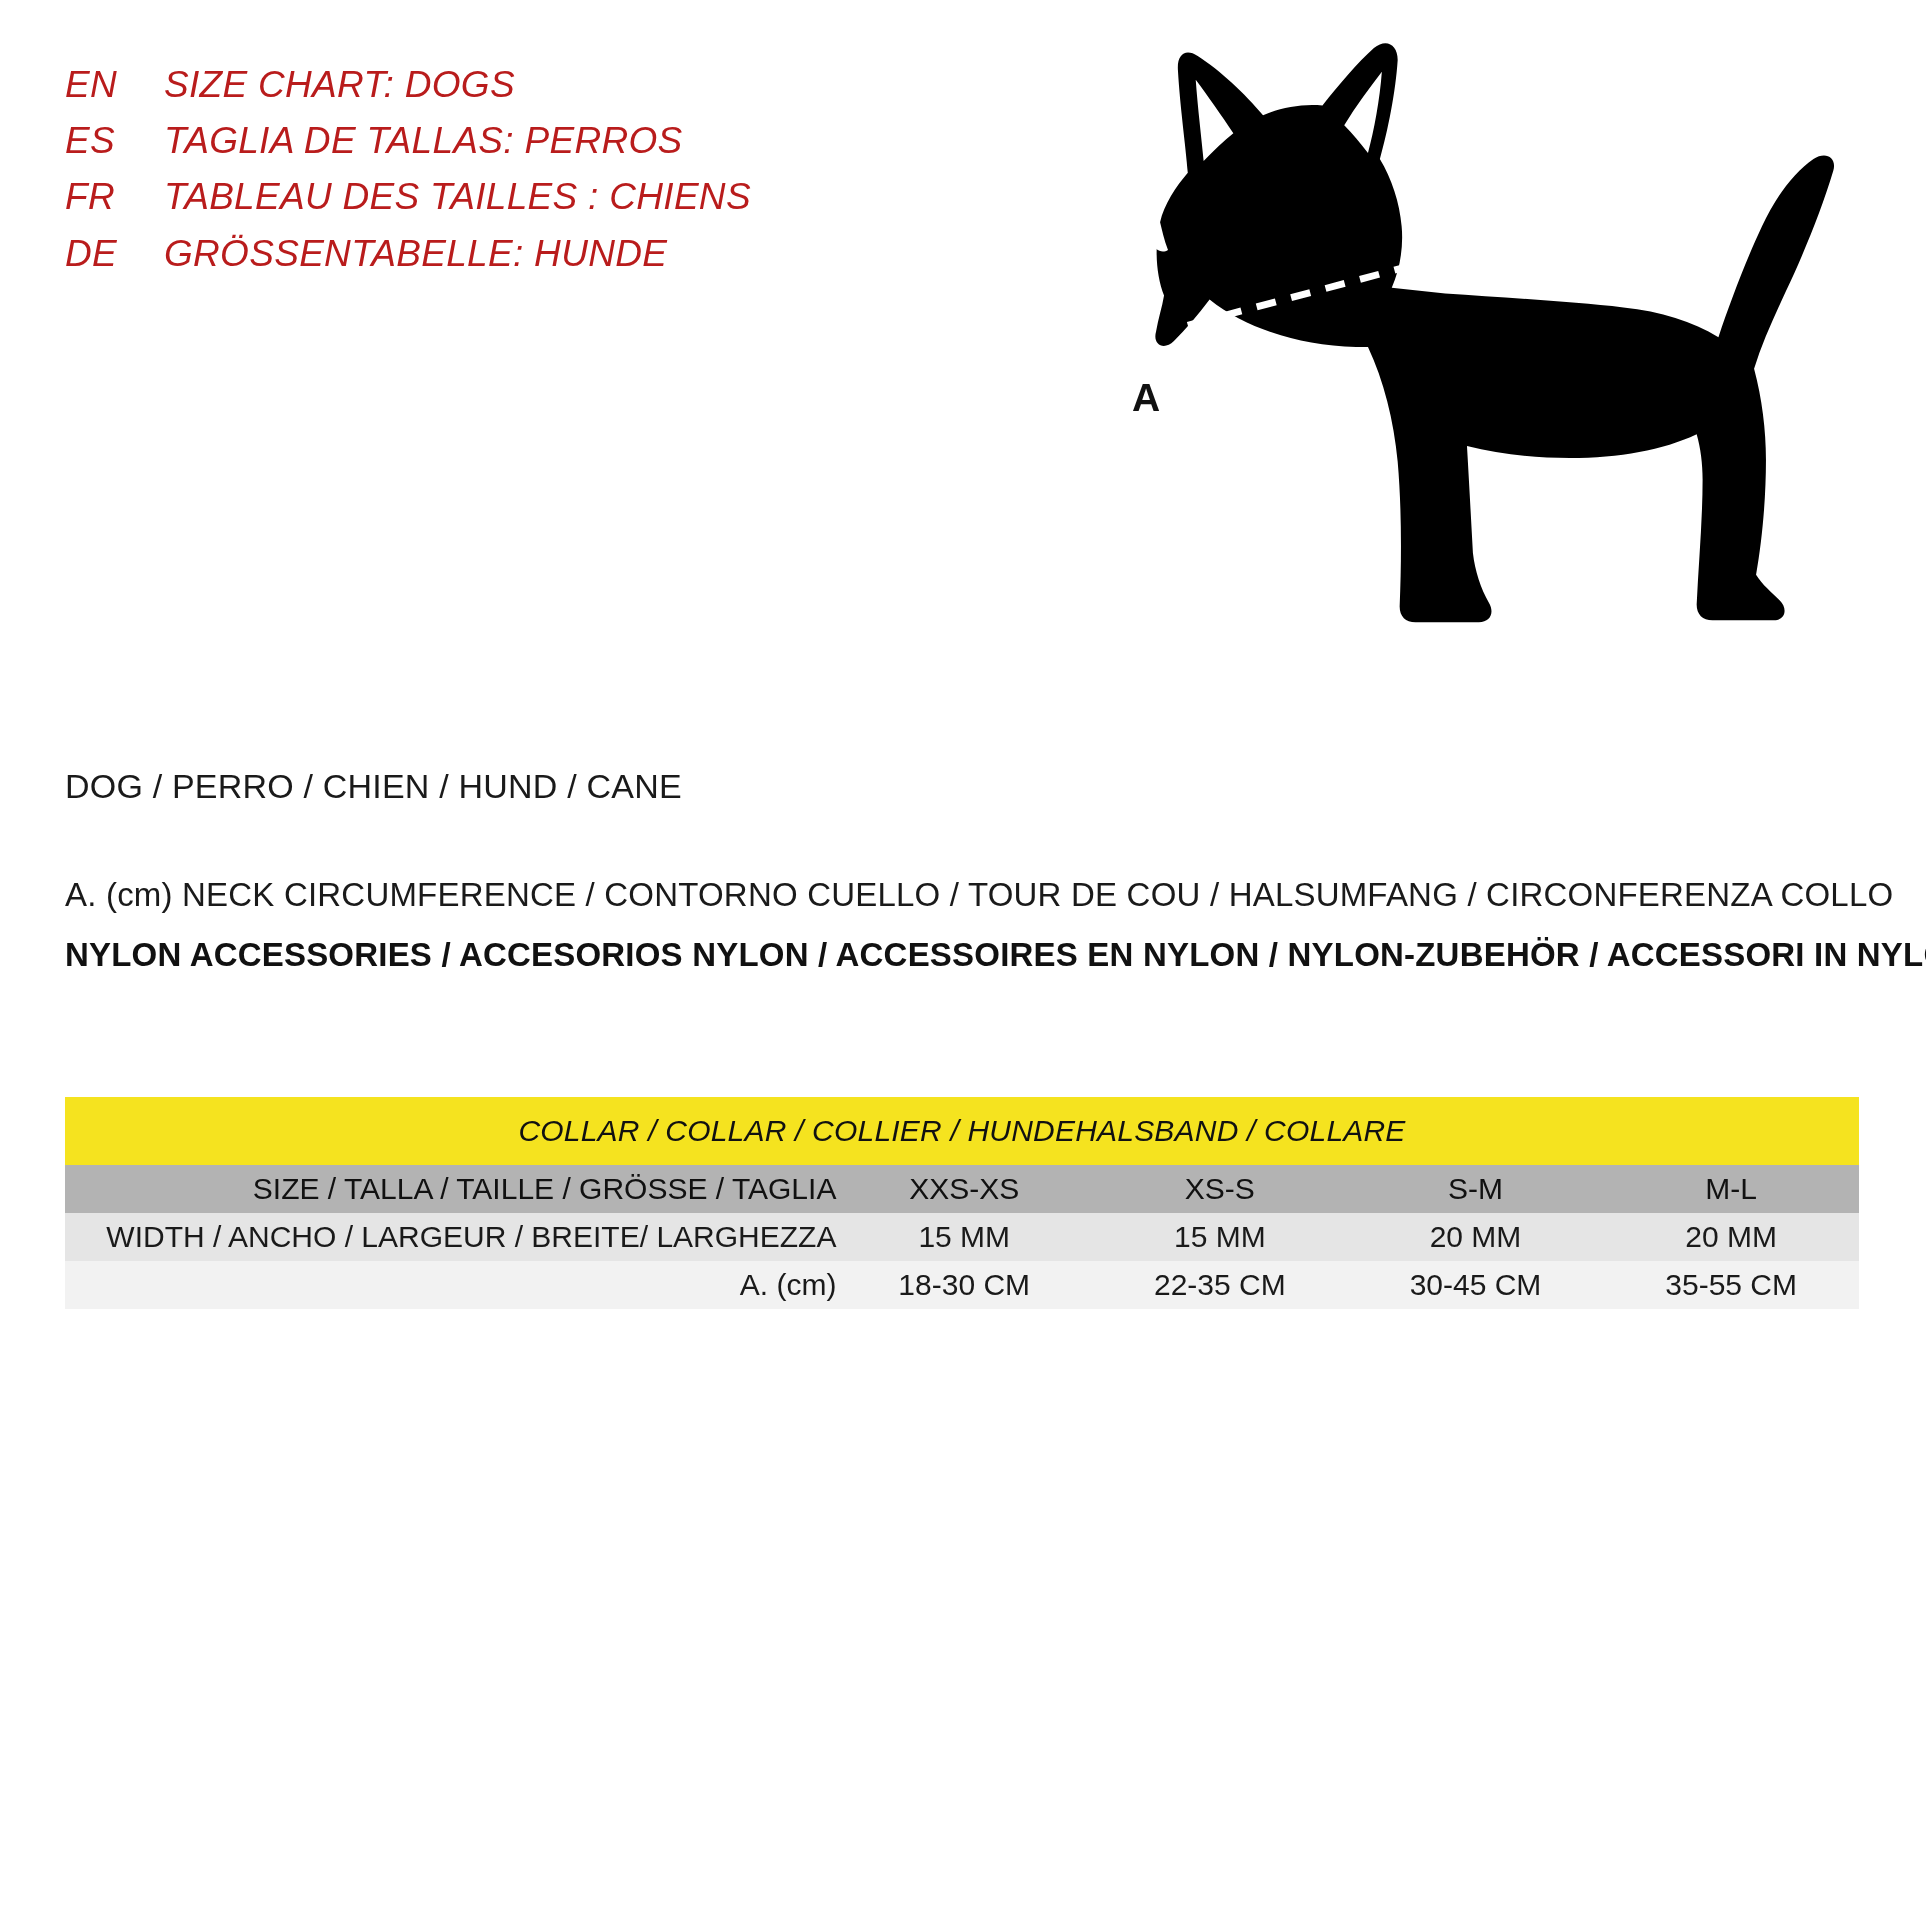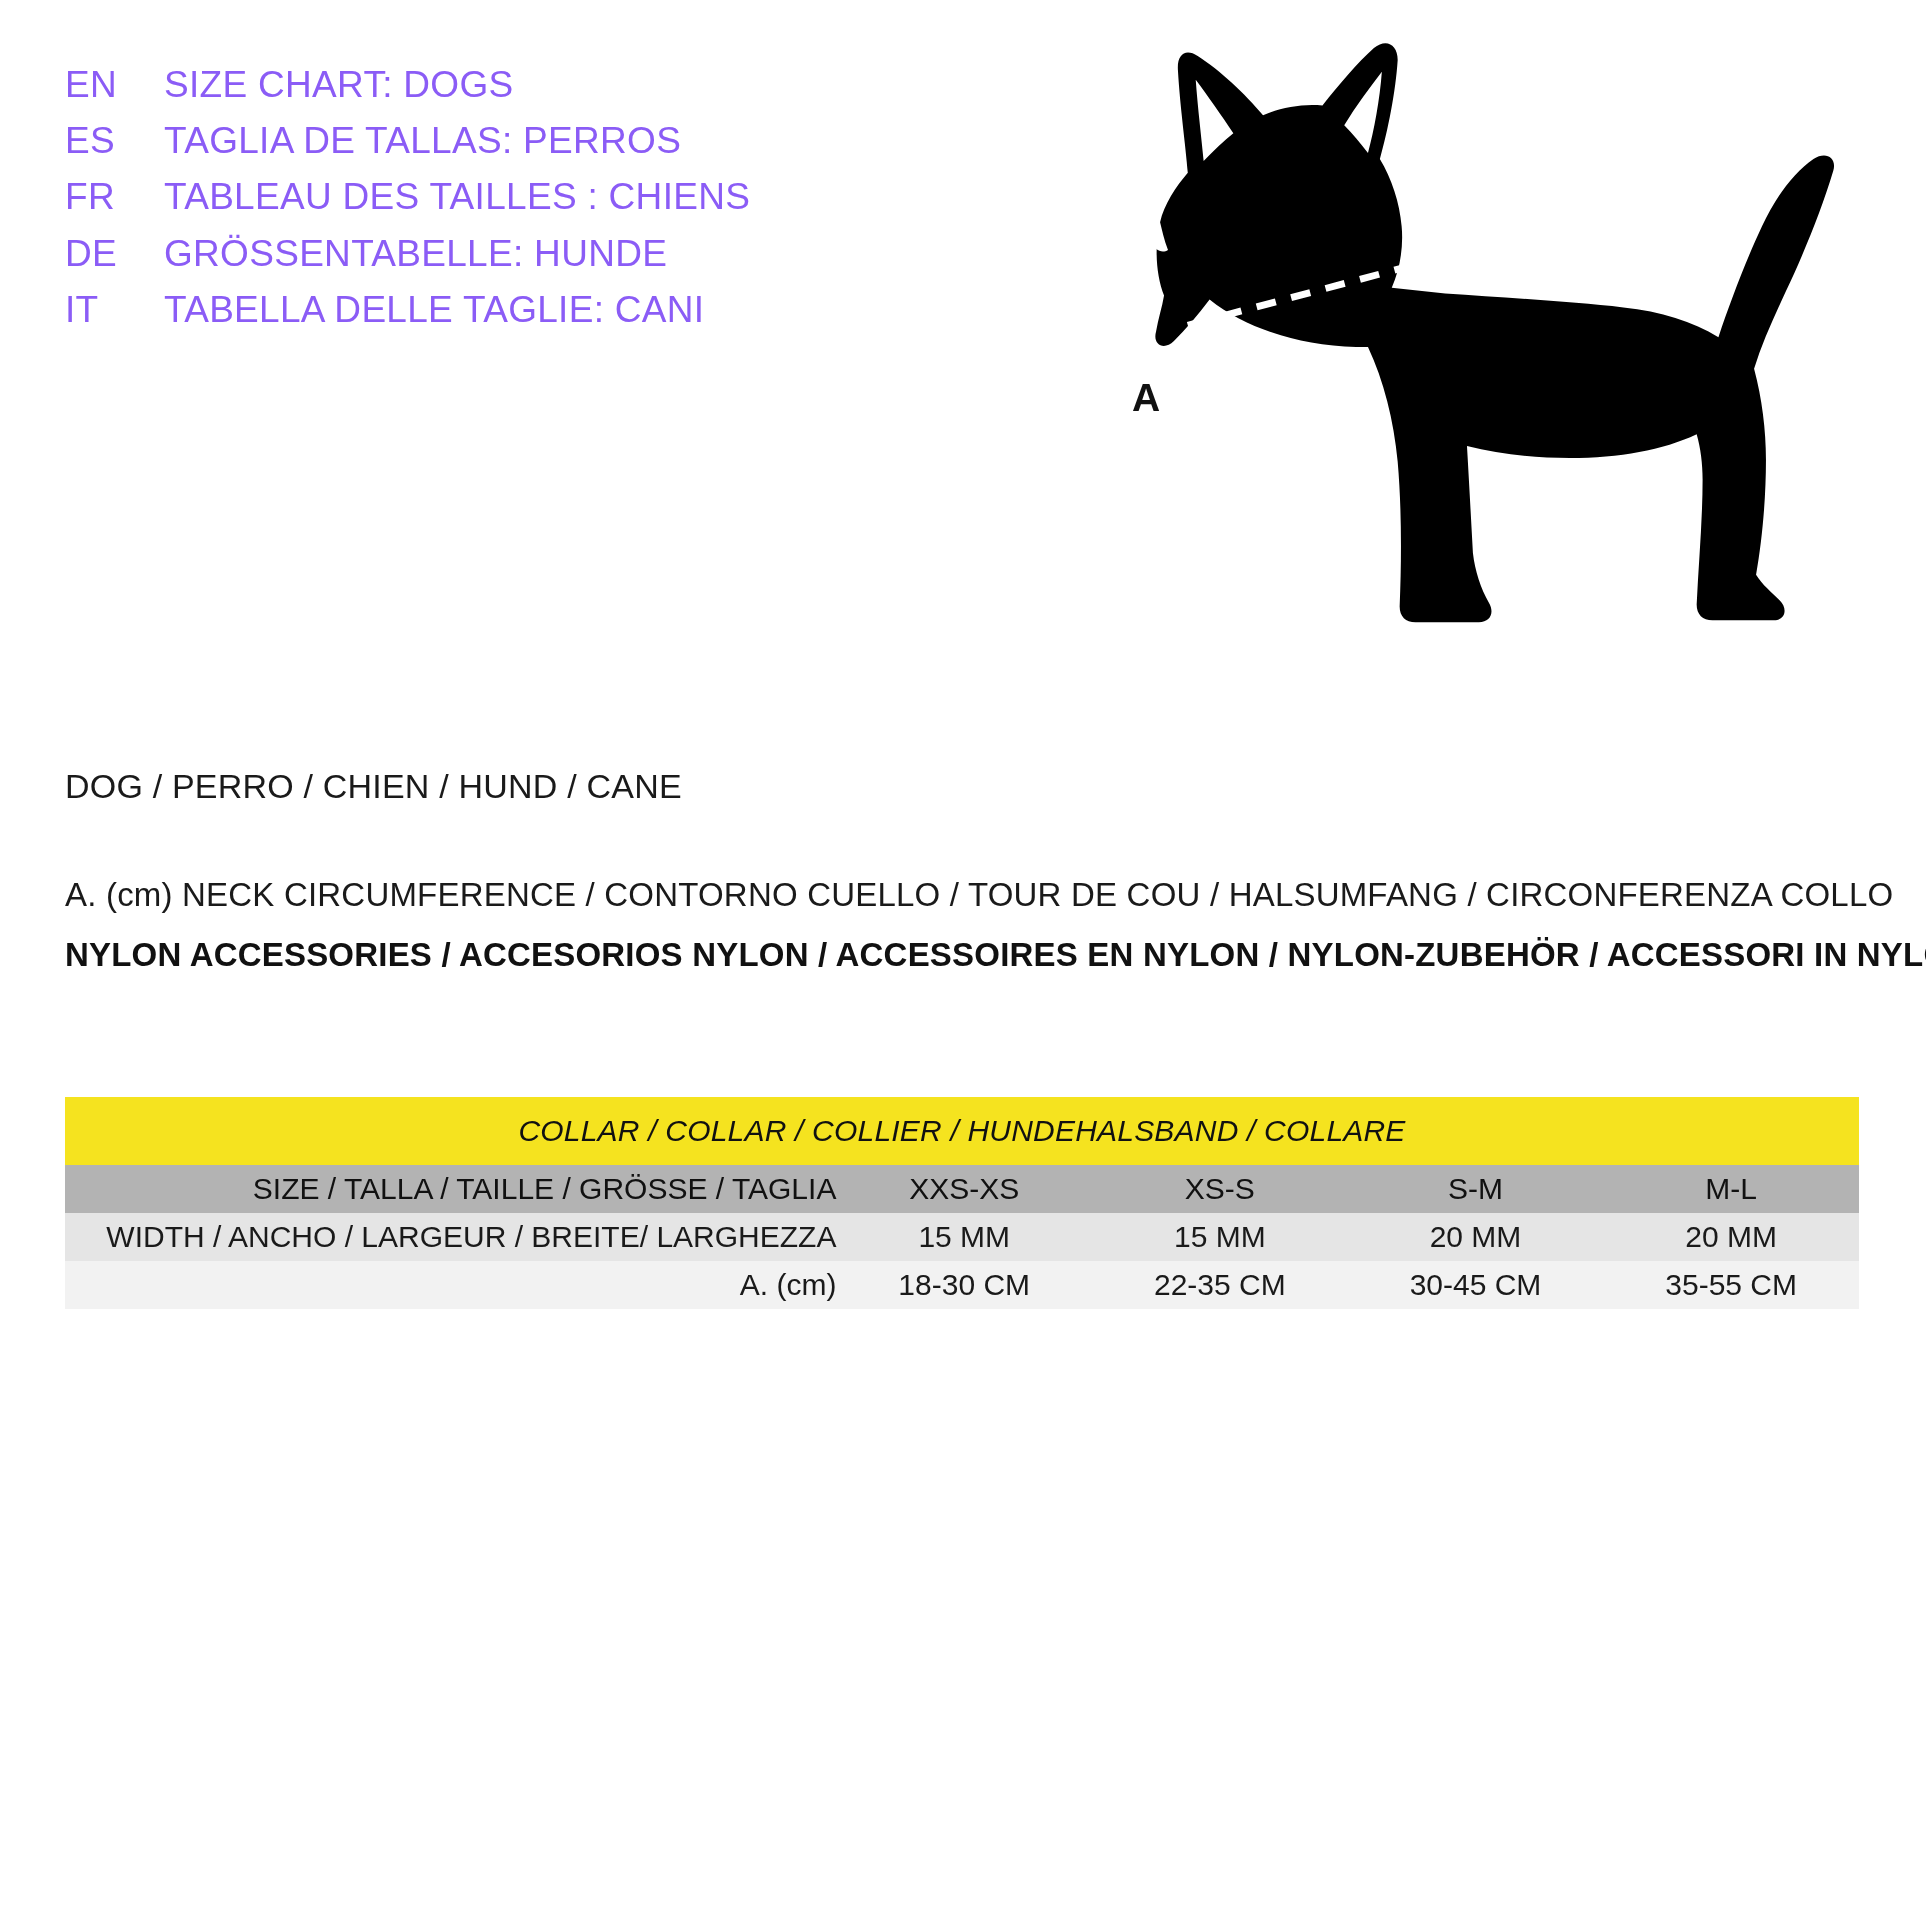--- a/index.html
+++ b/index.html
@@ -22,22 +22,23 @@
     top: 57px;
     left: 65px;
     width: 812px;
   }
   .lang-row {
     display: flex;
     align-items: baseline;
     font-size: 37px;
     letter-spacing: 0.3px;
     line-height: 1.52;
-    color: #8b5cf6;
-    white-space: nowrap;
+    color: #b91c1c;
+    white-space: nowrap;
+    font-style: italic;
   }
   .lang-code {
     width: 99px;
     flex: 0 0 99px;
   }
   .lang-text {
     flex: 1 1 auto;
   }
 
   
@@ -154,24 +155,20 @@
     <span class="lang-code">ES</span>
     <span class="lang-text">TAGLIA DE TALLAS: PERROS</span>
   </div>
   <div class="lang-row">
     <span class="lang-code">FR</span>
     <span class="lang-text">TABLEAU DES TAILLES : CHIENS</span>
   </div>
   <div class="lang-row">
     <span class="lang-code">DE</span>
     <span class="lang-text">GRÖSSENTABELLE: HUNDE</span>
-  </div>
-  <div class="lang-row">
-    <span class="lang-code">IT</span>
-    <span class="lang-text">TABELLA DELLE TAGLIE: CANI</span>
   </div>
 </div>
 
 <div class="dog-figure">
   <svg viewBox="0 0 800 650" xmlns="http://www.w3.org/2000/svg">
 
     <path fill="#000000" d="
       M 96,270
       C 88,250 86,220 92,196
       C 96,178 108,160 120,146

